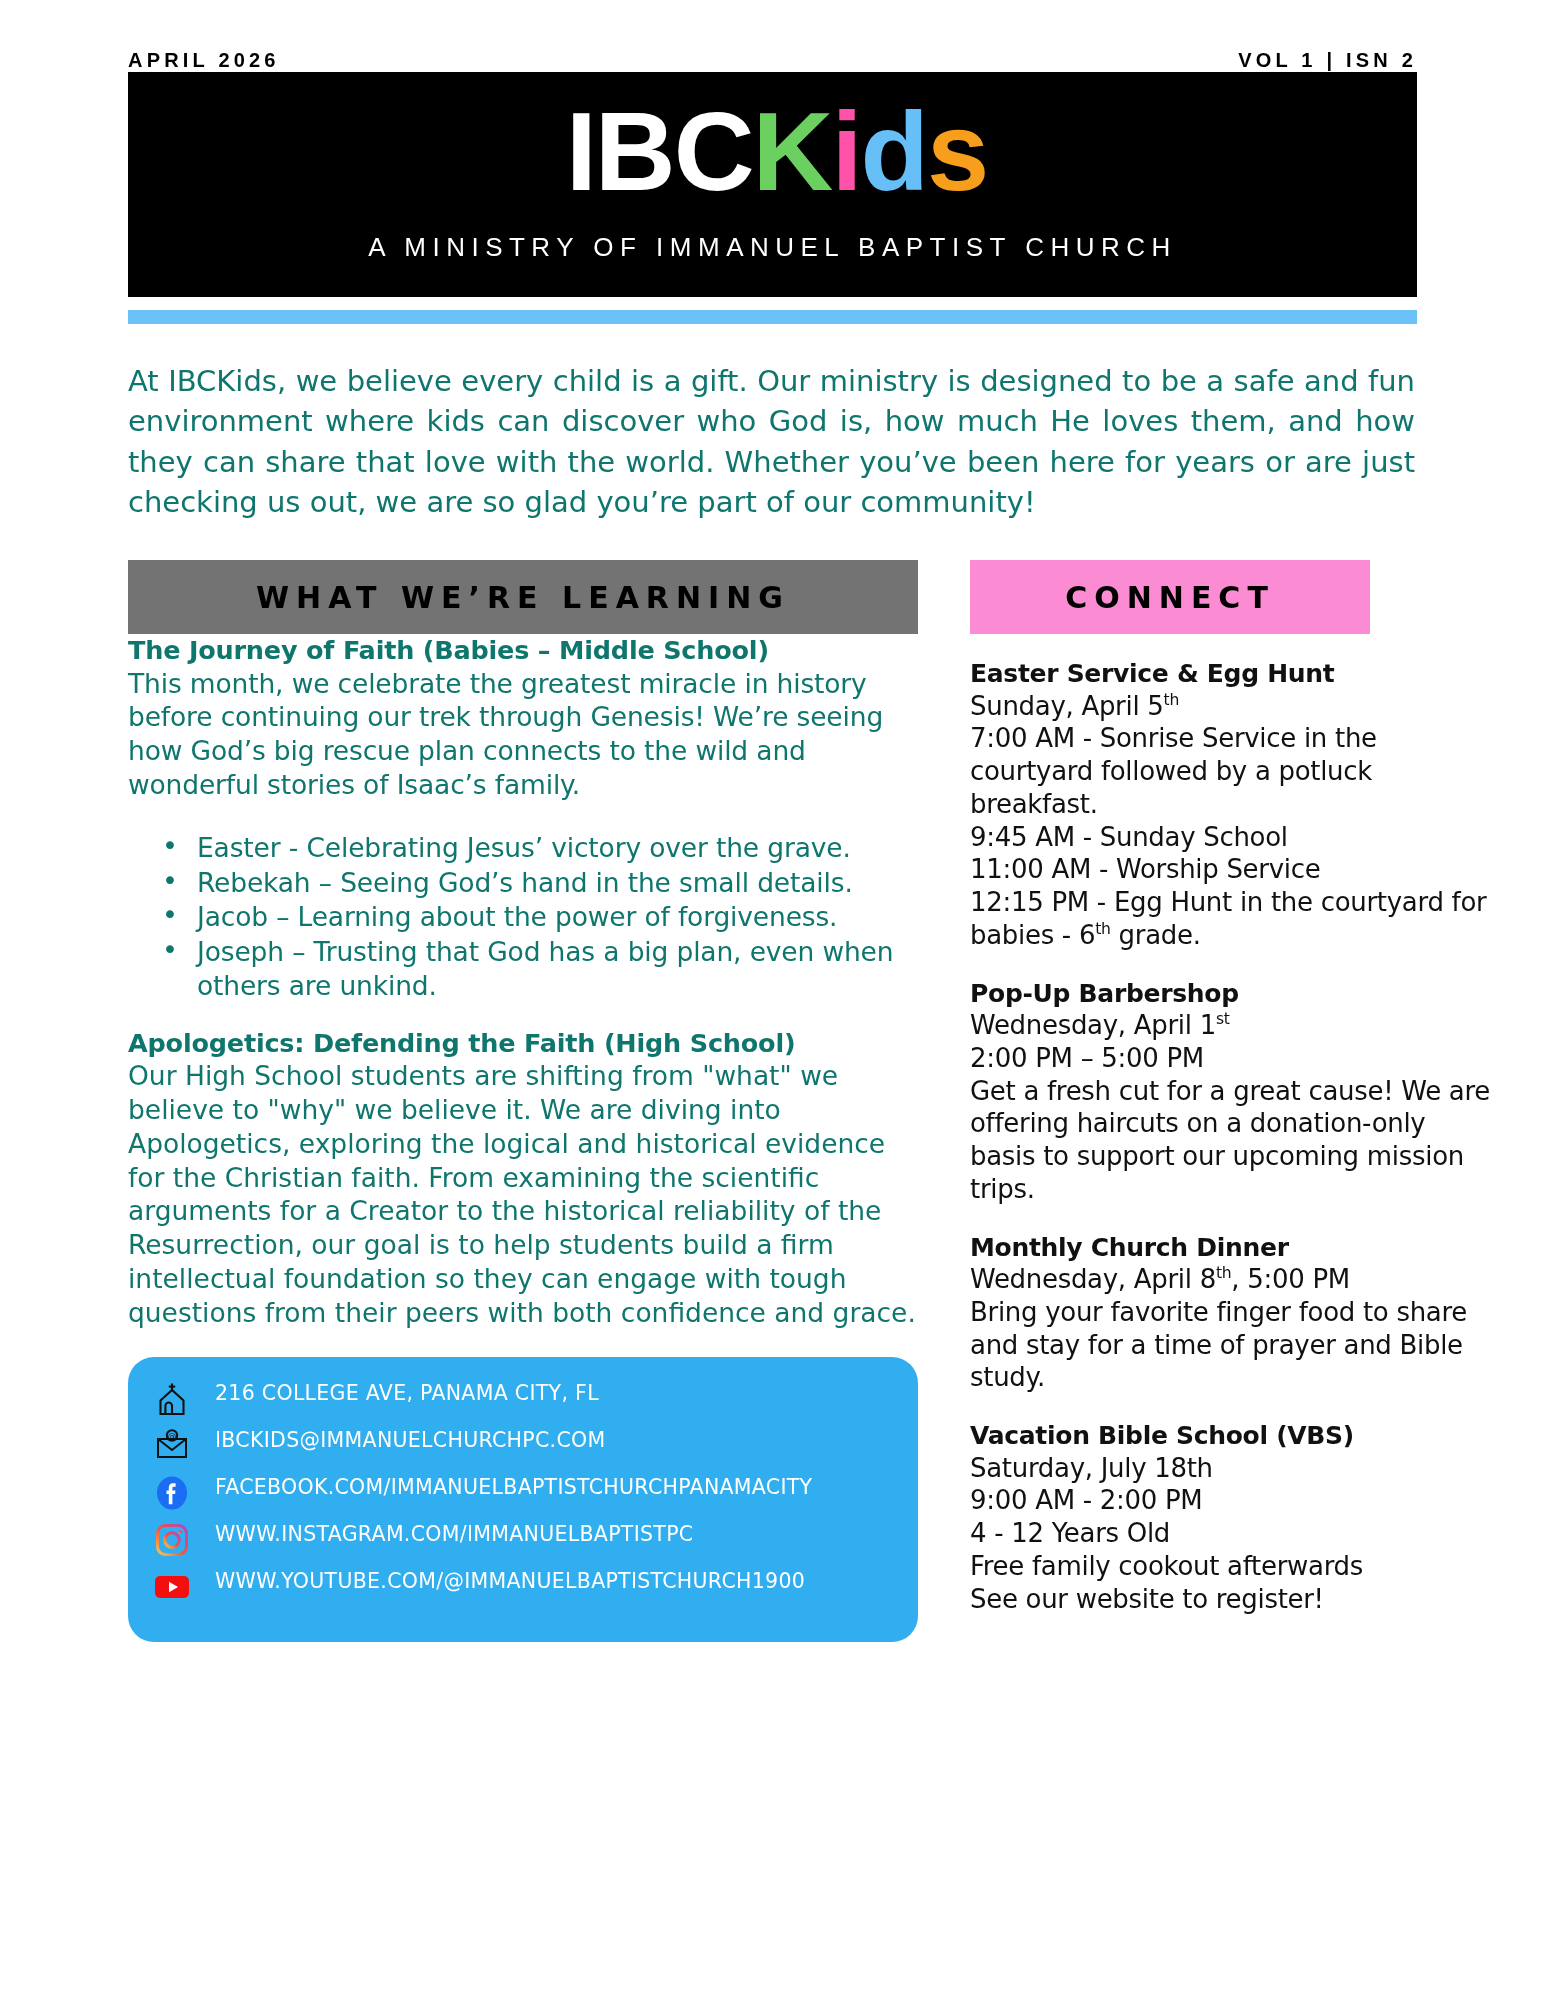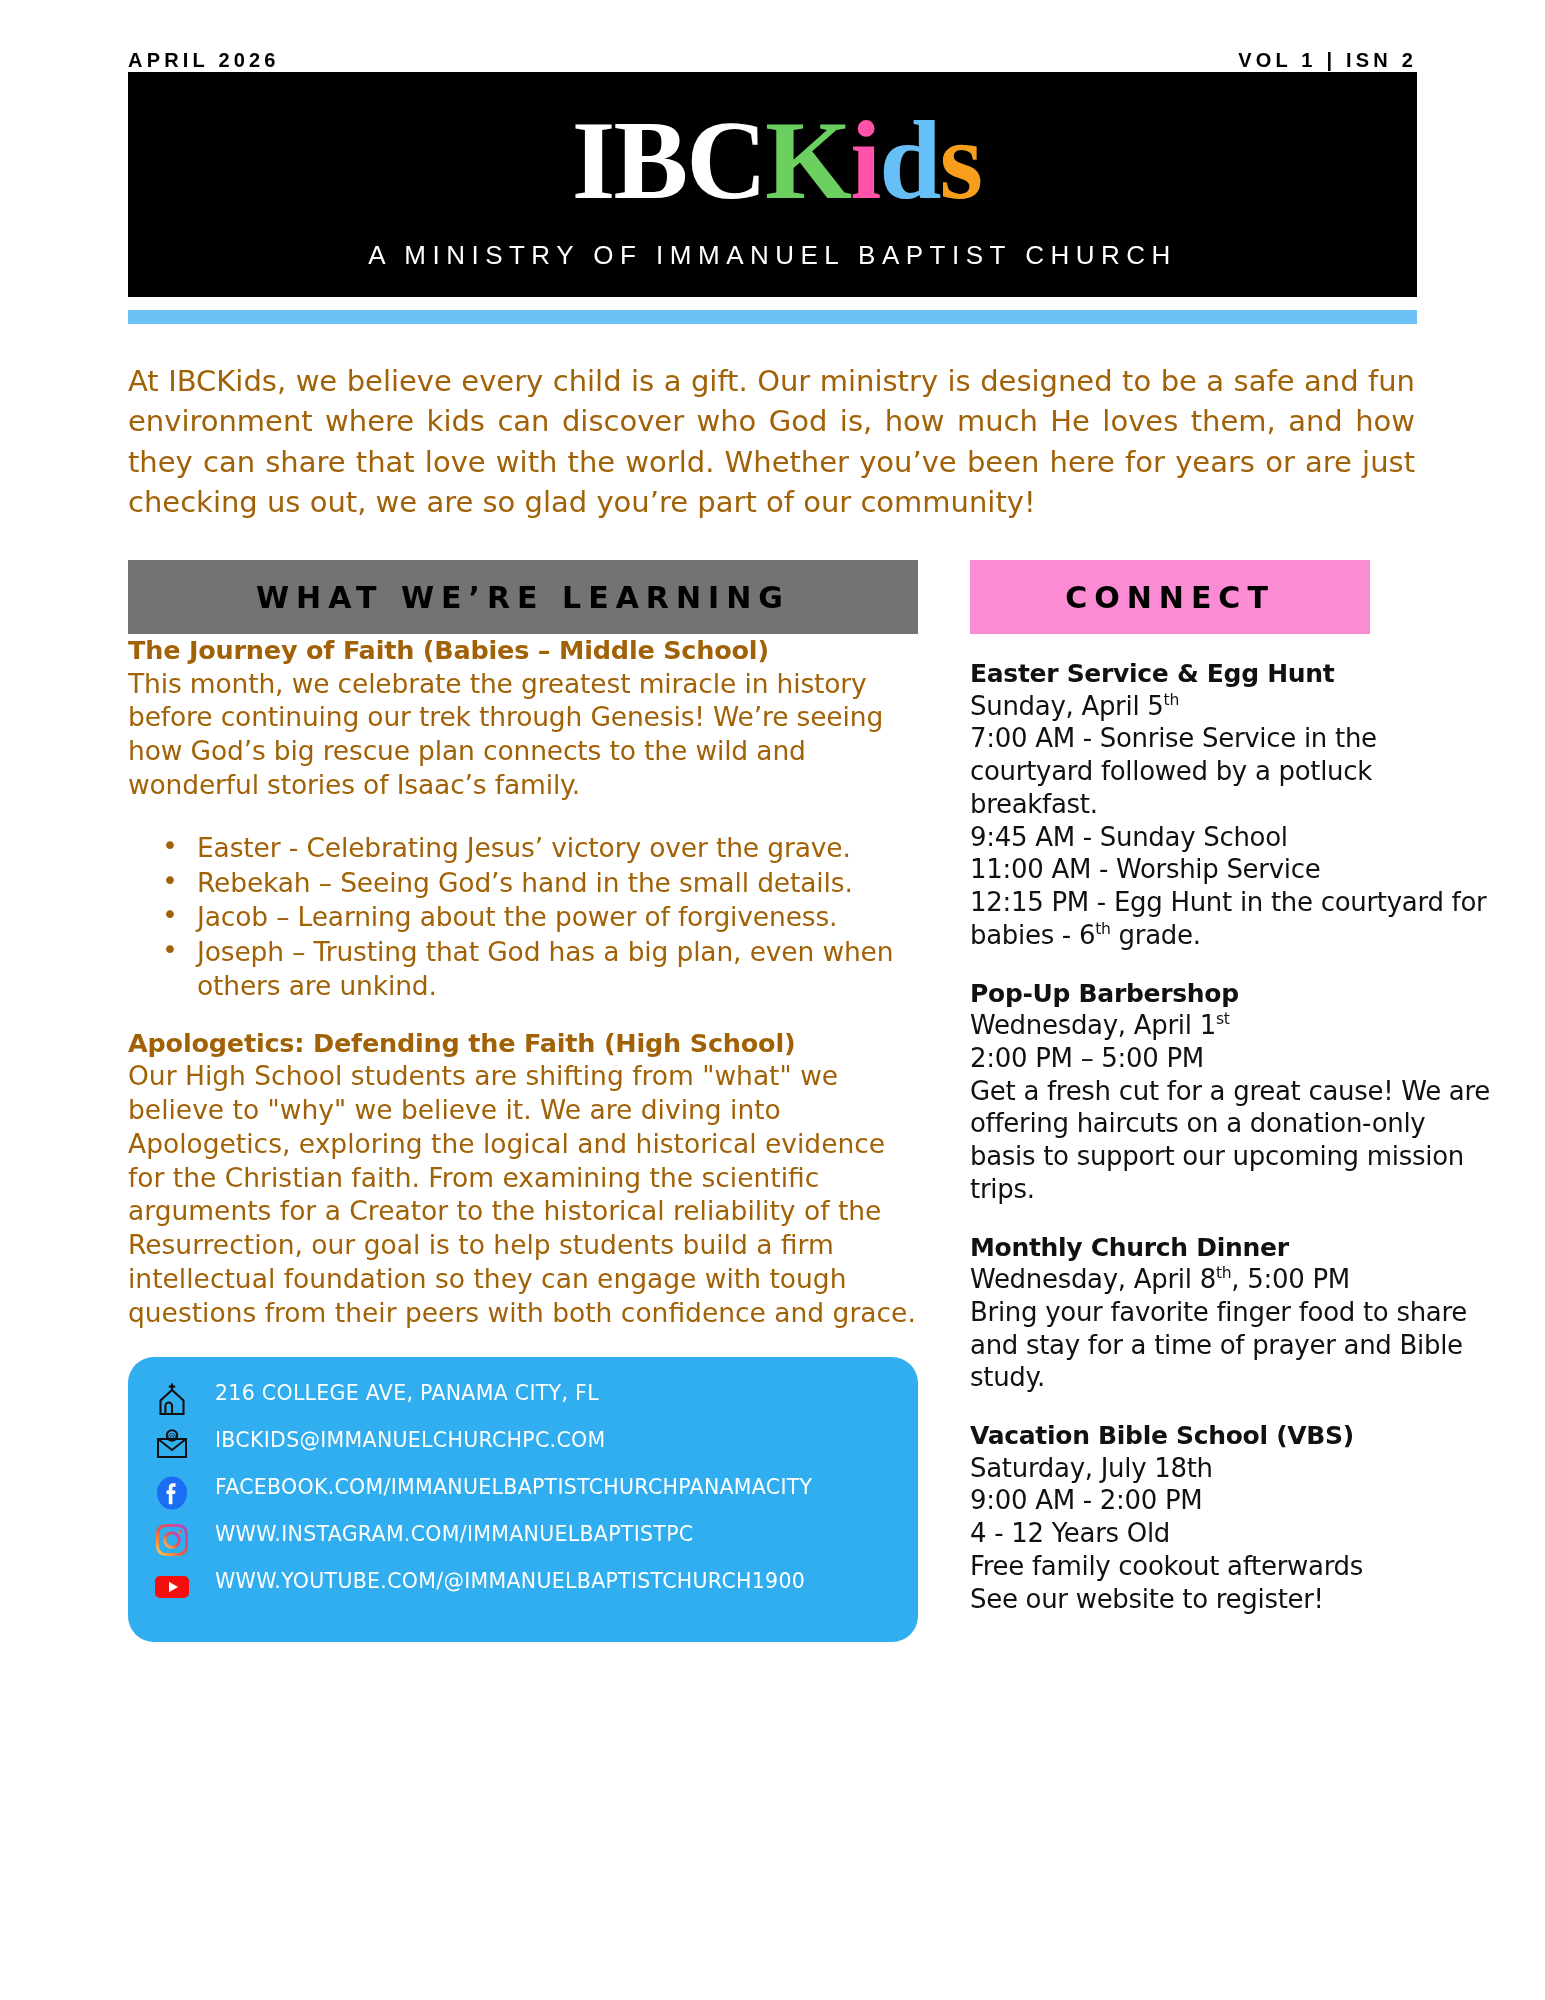--- a/index.html
+++ b/index.html
@@ -41,26 +41,26 @@
     background: #000000;
     height: 225px;
     width: 100%;
     position: relative;
     display: flex;
     flex-direction: column;
     align-items: center;
     justify-content: flex-start;
   }
   .logo {
-    font-family: Liberation Serif, serif;
+    font-family: Liberation Sans, sans-serif;
     font-size: 112px;
     font-weight: bold;
     letter-spacing: -2px;
     line-height: 1;
-    padding-top: 32px;
+    padding-top: 24px;
     white-space: nowrap;
     margin-left: 8px;
   }
   .logo .c-white  { color: #ffffff; }
   .logo .c-green  { color: #6BD05F; }
   .logo .c-pink   { color: #FF52A8; }
   .logo .c-blue   { color: #66C0F7; }
   .logo .c-orange { color: #F79F1C; }
 
   .banner-sub {
@@ -109,21 +109,21 @@
     font-weight: bold;
     letter-spacing: 7px;
     color: #000000;
     white-space: nowrap;
   }
   .head-green { background: #737373; }
   .head-pink  { background: #FB8CD3; width: 400px; }
 
   .body-text {
     font-family: "DejaVu Sans", sans-serif;
-    color: #a16207;
+    color: #0f766e;
   }
 
   
   .lc {
     font-size: 26.5px;
     line-height: 1.275;
     transform-origin: left top;
   }
   .lc-title {
     font-weight: bold;

